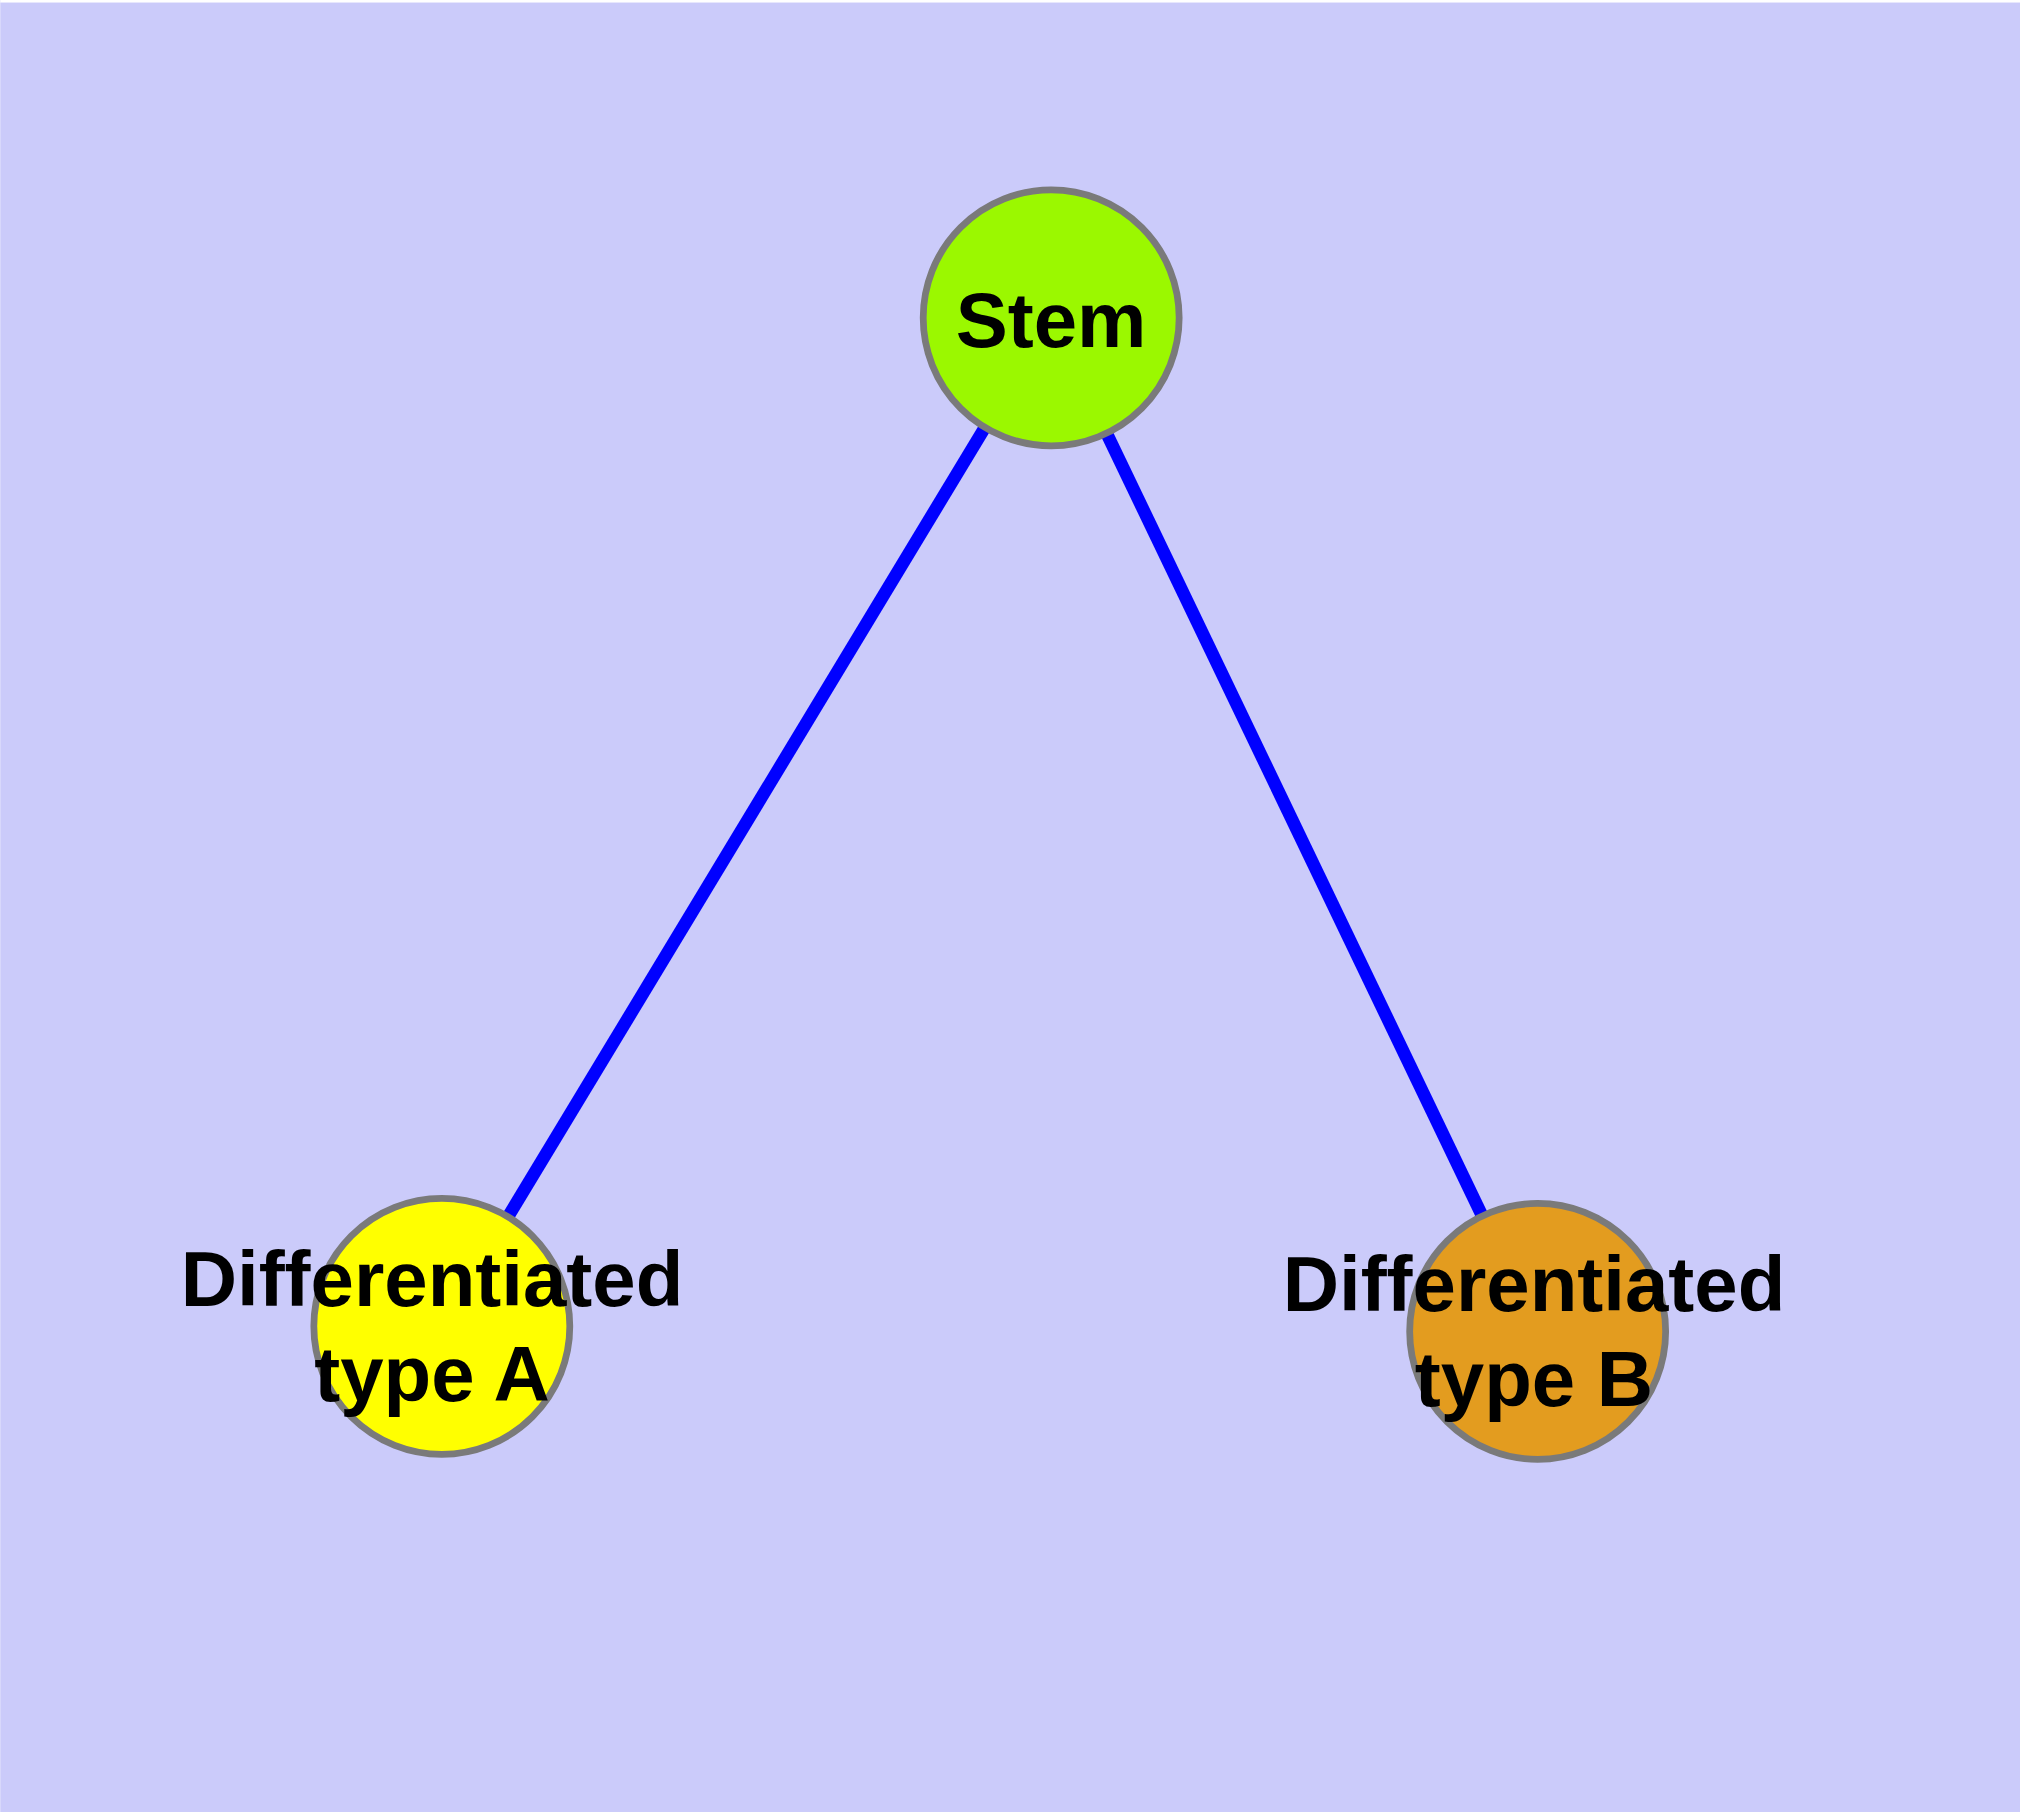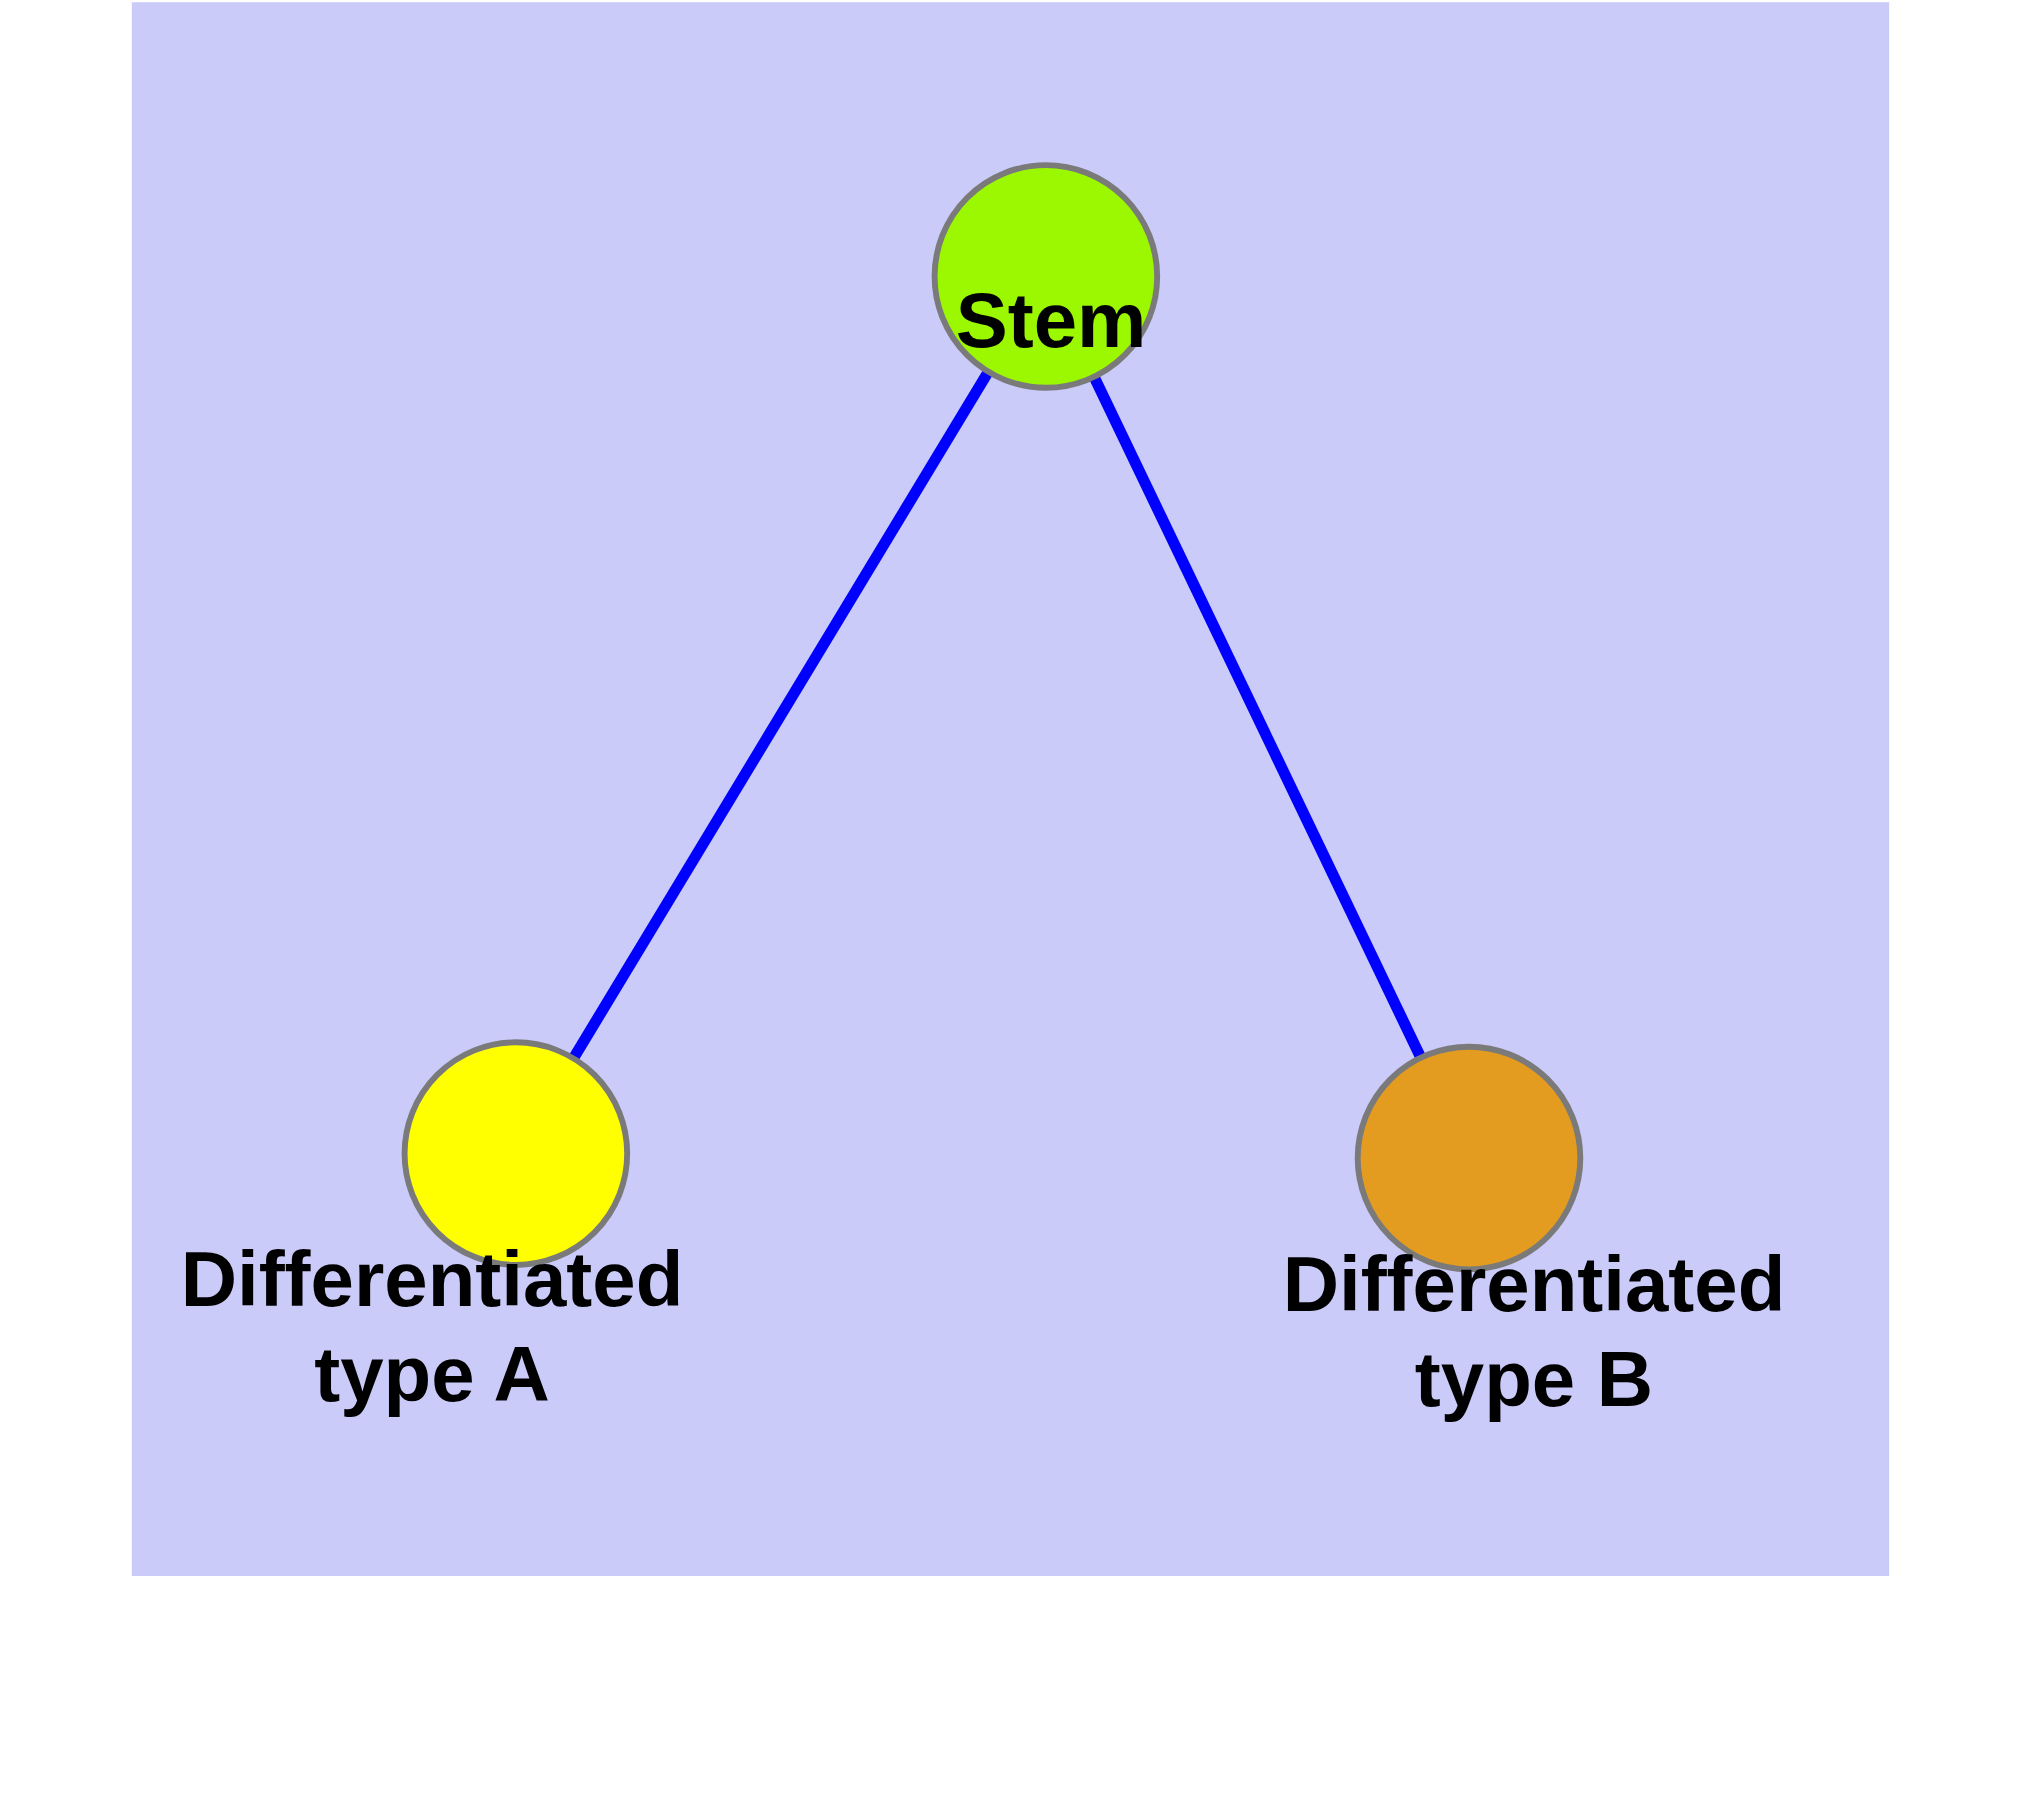--- a/index.html
+++ b/index.html
@@ -3,21 +3,21 @@
 <meta charset="utf-8">
 <style>
   html, body {
     margin: 0;
     padding: 0;
     background: #ffffff;
   }
   #app {
     position: relative;
     width: 2021px;
-    height: 1576px;
+    height: 1812px;
     overflow: hidden;
     font-family: "Liberation Sans", "DejaVu Sans", sans-serif;
   }
   #graph-svg {
     position: absolute;
     left: 0;
     top: 0;
     width: 100%;
     height: 100%;
     display: block;

